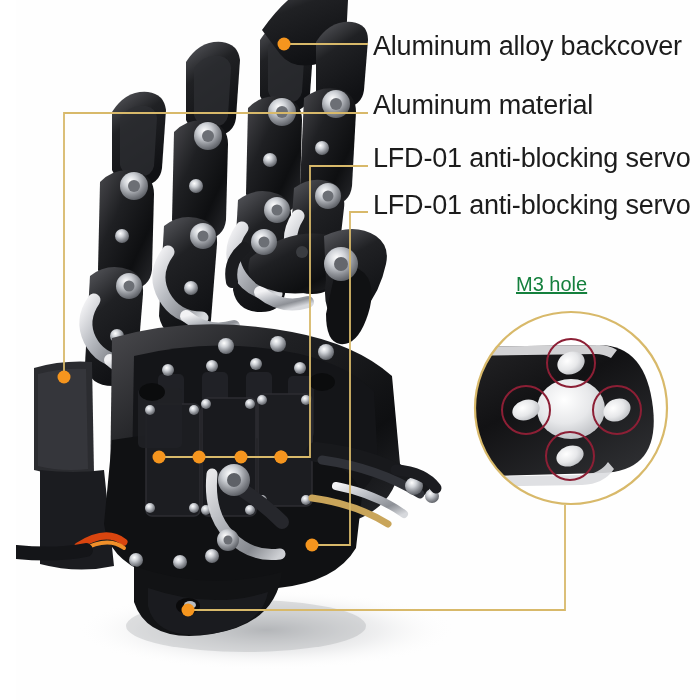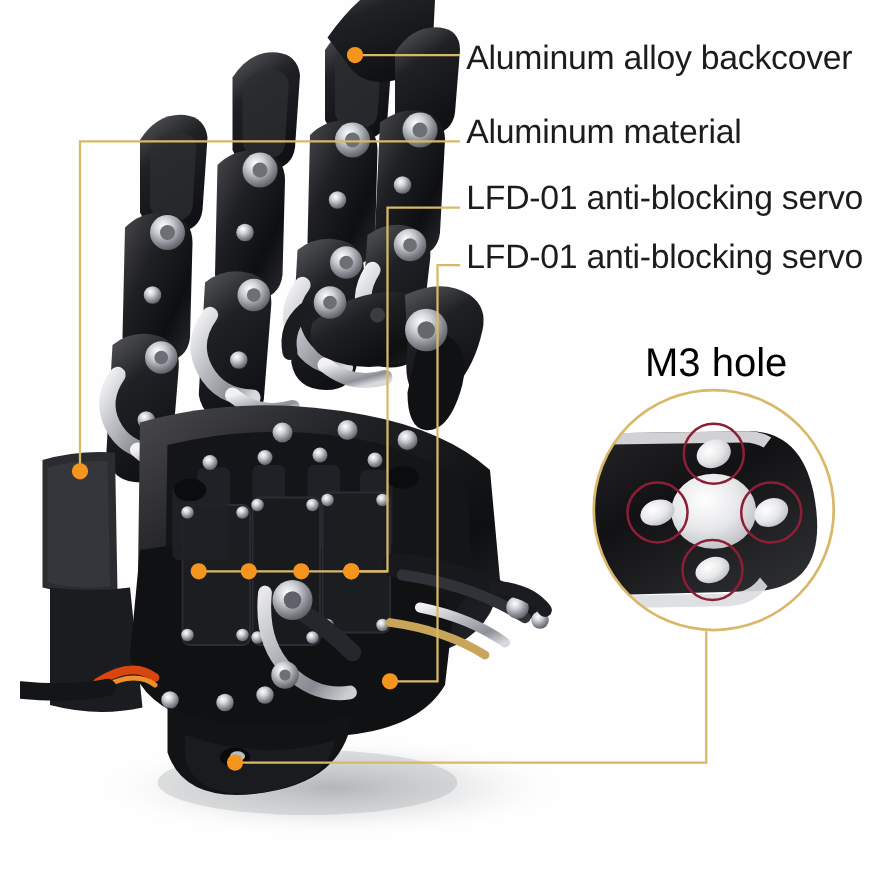--- a/index.html
+++ b/index.html
@@ -15,24 +15,25 @@
   .callout{
     position:absolute;
     color:#1c1c1c;
     font-size:27px;
     line-height:1;
     white-space:nowrap;
     letter-spacing:-0.2px;
   }
   .inset-label{
     position:absolute;
-    color:#000000;
-    font-size:32px;
+    color:#15803d;
+    font-size:20px;
     line-height:1;
     white-space:nowrap;
+    text-decoration:underline;
   }
 </style>
 </head>
 <body>
 
 <div id="stage">
 
   <svg id="artSvg" viewBox="0 0 700 700">
     <defs>
       <linearGradient id="gMetalDark" x1="0" y1="0" x2="1" y2="1">

